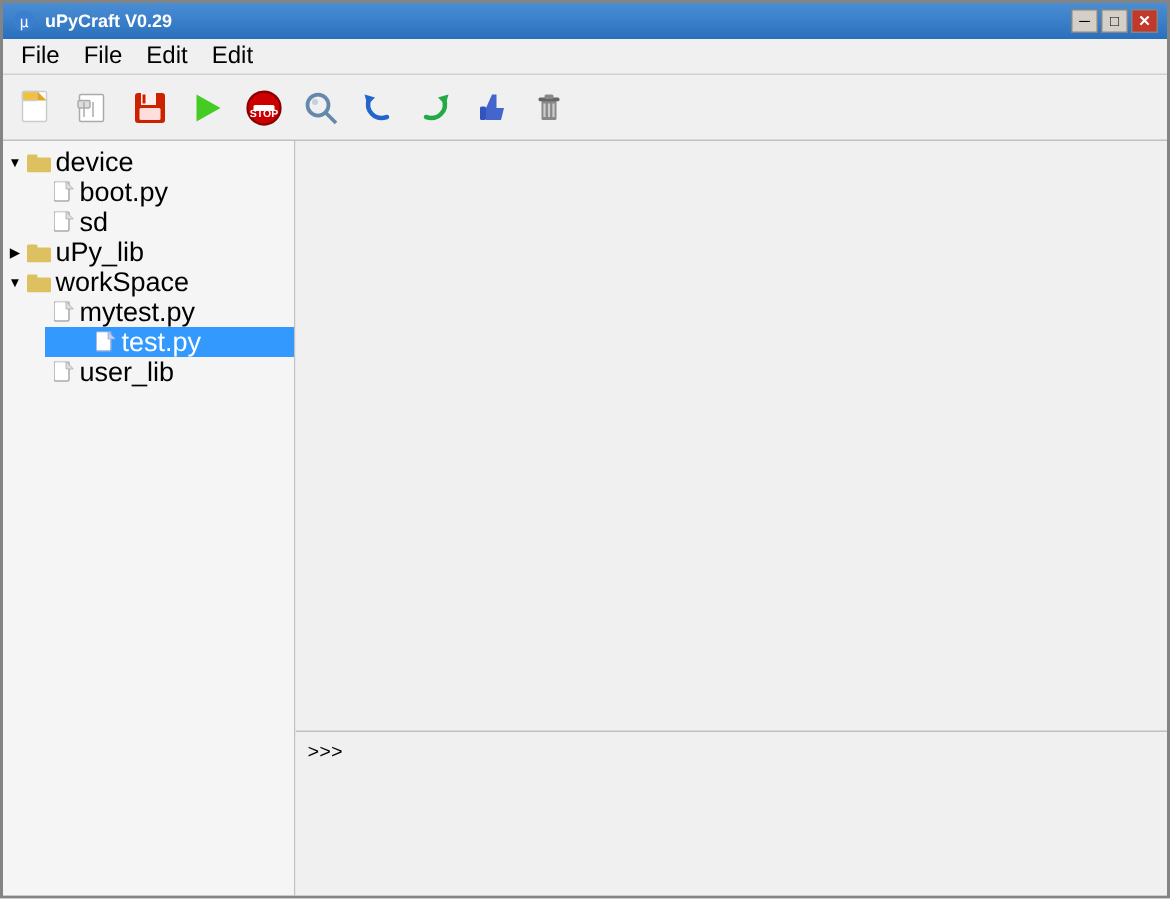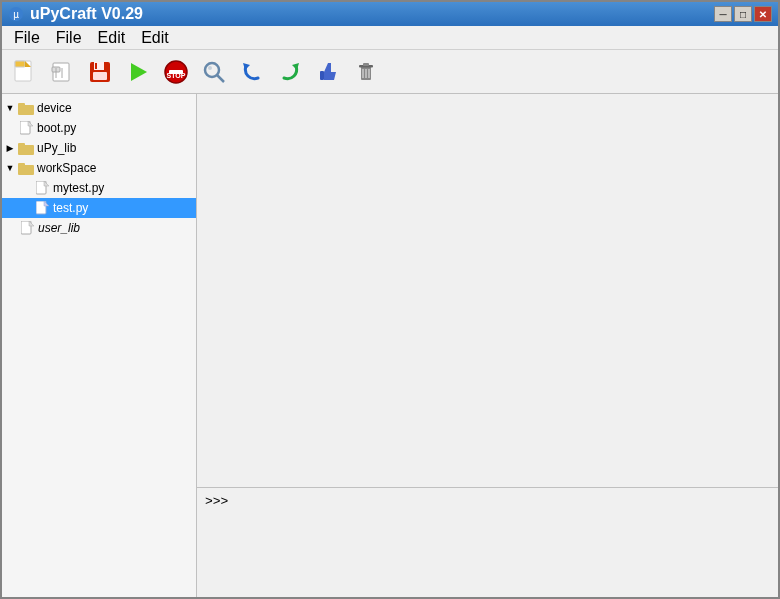--- a/index.html
+++ b/index.html
@@ -35,21 +35,21 @@
       gap: 6px;
     }
     .title-bar-icon {
       width: 16px;
       height: 16px;
       display: flex;
       align-items: center;
       justify-content: center;
     }
     .title-bar-text {
-      font-size: 16px;
+      font-size: 12px;
       font-weight: bold;
     }
     .title-bar-buttons {
       display: flex;
       gap: 2px;
     }
     .title-btn {
       width: 18px;
       height: 16px;
       background: #d4d0c8;
@@ -119,20 +119,21 @@
       display: flex;
       align-items: center;
       padding: 1px 0;
       cursor: pointer;
       white-space: nowrap;
       height: 20px;
     }
     .tree-item.selected {
       background: #3399ff;
       color: white;
+      margin-left: 28px;
     }
     .tree-toggle {
       width: 16px;
       height: 16px;
       display: flex;
       align-items: center;
       justify-content: center;
       font-size: 9px;
       flex-shrink: 0;
     }
@@ -143,21 +144,21 @@
     .tree-icon {
       width: 16px;
       height: 16px;
       display: flex;
       align-items: center;
       justify-content: center;
       margin-right: 3px;
       flex-shrink: 0;
     }
     .tree-label {
-      font-size: 12px;
+      font-size: 18px;
     }
     .content-area {
       flex: 1;
       display: flex;
       flex-direction: column;
       background: #f0f0f0;
       overflow: hidden;
     }
     .editor-area {
       flex: 1;
@@ -295,31 +296,41 @@
         <div class="tree-toggle">▼</div>
         <div class="tree-icon">
           <svg width="16" height="14" viewBox="0 0 16 14">
             <rect x="0" y="4" width="16" height="10" rx="1" fill="#ddc060"></rect>
             <rect x="0" y="2" width="7" height="4" rx="1" fill="#ddc060"></rect>
           </svg>
         </div>
         <span class="tree-label">device</span>
       </div>
 
-      <div class="tree-item" style="">
+      <div class="tree-item" style="padding-left: 16px;">
         <div class="tree-indent"></div>
         <div class="tree-icon">
           <svg width="13" height="15" viewBox="0 0 13 15">
             <rect x="0" y="0" width="10" height="13" rx="1" fill="#fff" stroke="#aaa" stroke-width="1"></rect>
             <polygon points="8,0 13,5 8,5" fill="#ddd" stroke="#aaa" stroke-width="0.5"></polygon>
           </svg>
         </div>
         <span class="tree-label">boot.py</span>
       </div>
 
+      <div class="tree-item" style="padding-left: 16px;">
+        <div class="tree-indent"></div>
+        <div class="tree-icon">
+          <svg width="13" height="15" viewBox="0 0 13 15">
+            <rect x="0" y="0" width="10" height="13" rx="1" fill="#fff" stroke="#aaa" stroke-width="1"></rect>
+            <polygon points="8,0 13,5 8,5" fill="#ddd" stroke="#aaa" stroke-width="0.5"></polygon>
+          </svg>
+        </div>
+        <span class="tree-label">sd</span>
+      </div>
 
       <div class="tree-item">
         <div class="tree-toggle">▶</div>
         <div class="tree-icon">
           <svg width="16" height="14" viewBox="0 0 16 14">
             <rect x="0" y="4" width="16" height="10" rx="1" fill="#ddc060"></rect>
             <rect x="0" y="2" width="7" height="4" rx="1" fill="#ddc060"></rect>
           </svg>
         </div>
         <span class="tree-label">uPy_lib</span>
@@ -351,21 +362,21 @@
         <div class="tree-indent"></div>
         <div class="tree-icon">
           <svg width="13" height="15" viewBox="0 0 13 15">
             <rect x="0" y="0" width="10" height="13" rx="1" fill="#fff" stroke="#88aadd" stroke-width="1"></rect>
             <polygon points="8,0 13,5 8,5" fill="#cce" stroke="#88aadd" stroke-width="0.5"></polygon>
           </svg>
         </div>
         <span class="tree-label">test.py</span>
       </div>
 
-      <div class="tree-item" style="padding-left: 1px; font-style: italic;">
+      <div class="tree-item" style="padding-left: 16px;">
         <div class="tree-indent"></div>
         <div class="tree-icon">
           <svg width="13" height="15" viewBox="0 0 13 15">
             <rect x="0" y="0" width="10" height="13" rx="1" fill="#fff" stroke="#aaa" stroke-width="1"></rect>
             <polygon points="8,0 13,5 8,5" fill="#ddd" stroke="#aaa" stroke-width="0.5"></polygon>
           </svg>
         </div>
         <span class="tree-label">user_lib</span>
       </div>
 

